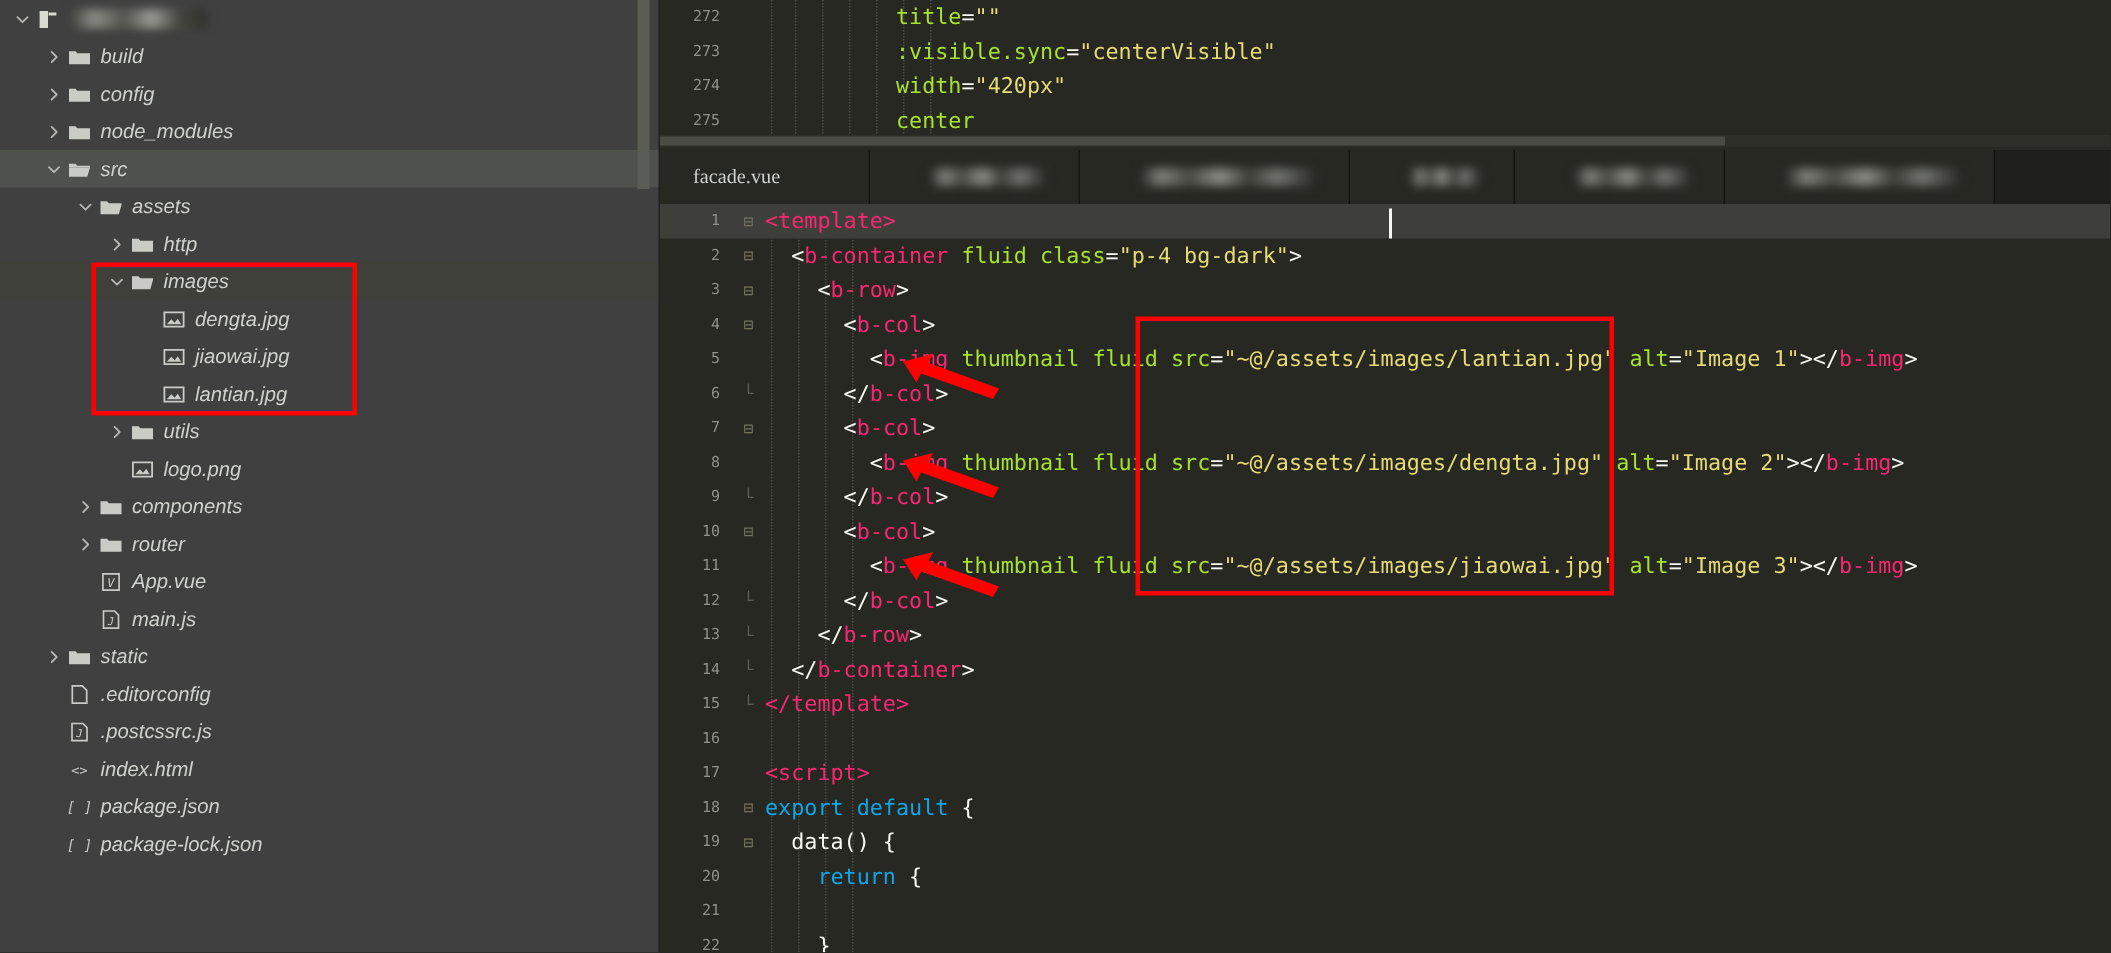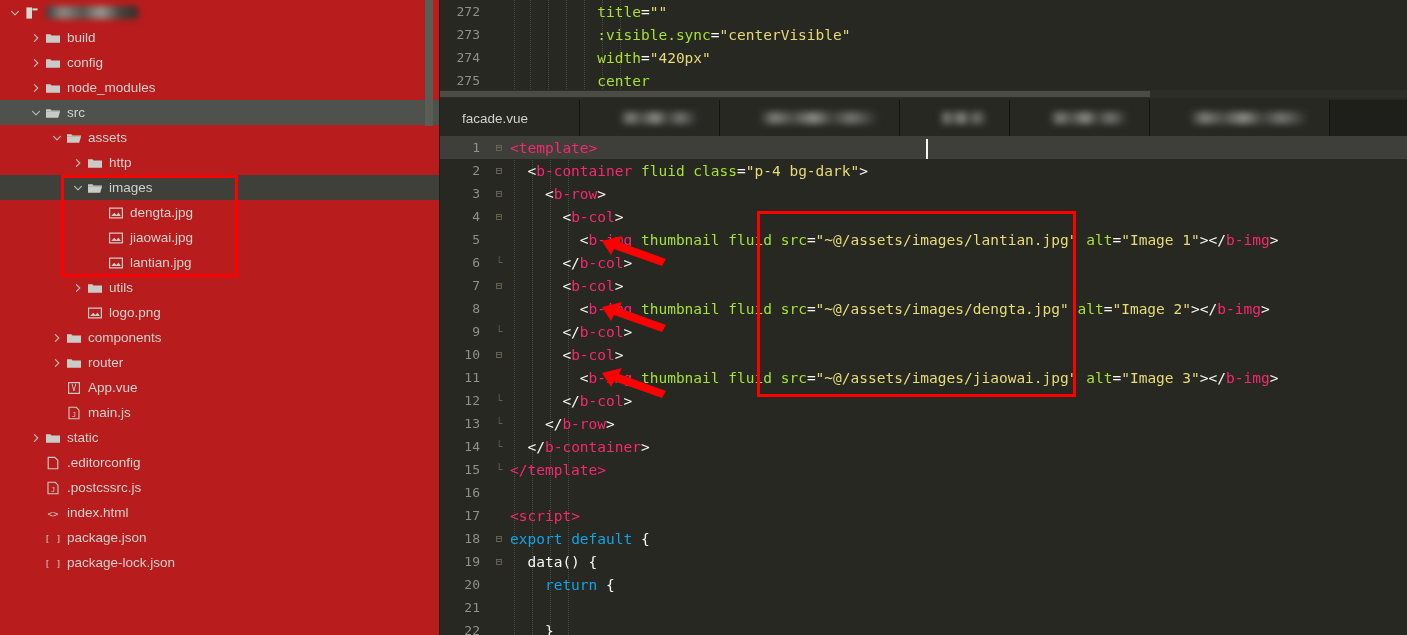--- a/index.html
+++ b/index.html
@@ -8,23 +8,24 @@
     background: #272822;
     font-family: "Liberation Sans", sans-serif;
     overflow: hidden;
   }
   .app { position: relative; width: 1407px; height: 635px; display: flex; }
 
   
   .sidebar {
     position: relative;
     width: 440px; height: 635px;
-    background: #b91c1c;
+    background: #404040;
     overflow: hidden;
     flex: 0 0 440px;
+    font-style: italic;
   }
   .tree-row {
     position: relative;
     height: 25px;
     display: flex;
     align-items: center;
     color: #cfd2cd;
     font-size: 13.5px;
     white-space: nowrap;
     font-family: "Liberation Sans", sans-serif;
@@ -89,21 +90,21 @@
     font-family: "DejaVu Sans Mono", monospace;
     font-size: 14.5px;
     white-space: pre;
   }
   .gutter {
     width: 48px; flex: 0 0 48px;
     text-align: right;
     padding-right: 8px;
     color: #8f908a;
     font-family: "DejaVu Sans Mono", monospace;
-    font-size: 13px;
+    font-size: 10px;
   }
   .fold {
     width: 22px; flex: 0 0 22px;
     text-align: center;
     color: #75715e;
     font-size: 11px;
     font-family: "DejaVu Sans Mono", monospace;
   }
   .code-txt { flex: 1 1 auto; }
   .guides { position: absolute; left: 0; top: 0; height: 100%; }
@@ -122,21 +123,21 @@
   .tabbar {
     position: absolute; left: 0; top: 100px;
     width: 967px; height: 36px;
     background: #1e1f1b;
     display: flex; align-items: stretch;
   }
   .tab {
     position: relative;
     display: flex; align-items: center;
     padding: 0 22px;
-    font-family: Liberation Sans, sans-serif;
+    font-family: Liberation Serif, serif;
     font-size: 13.5px;
     color: #cfd2cd;
     background: #272822;
     border-right: 1px solid #131410;
   }
   .tab.active { background: #272822; }
   .tab .blurtxt {
     display: inline-block;
     height: 12px;
     background: linear-gradient(90deg,#2b2c27 0%,#7f807a 12%,#4a4b45 28%,#8b8c86 46%,#3d3e38 62%,#747570 78%,#2b2c27 100%);

